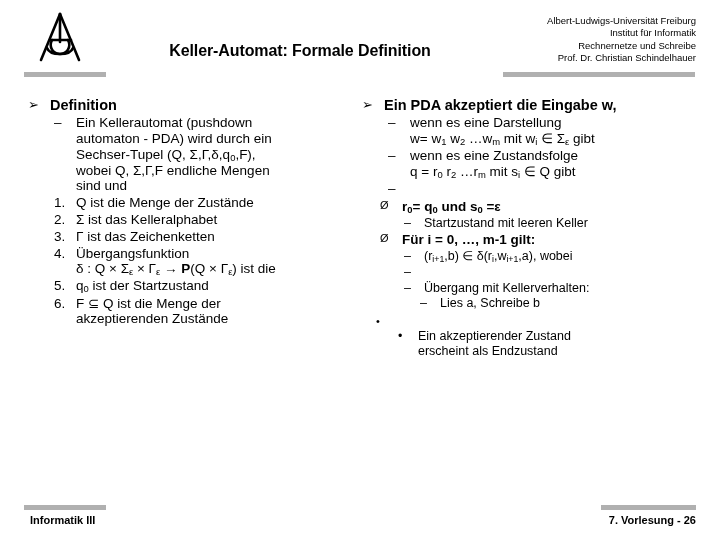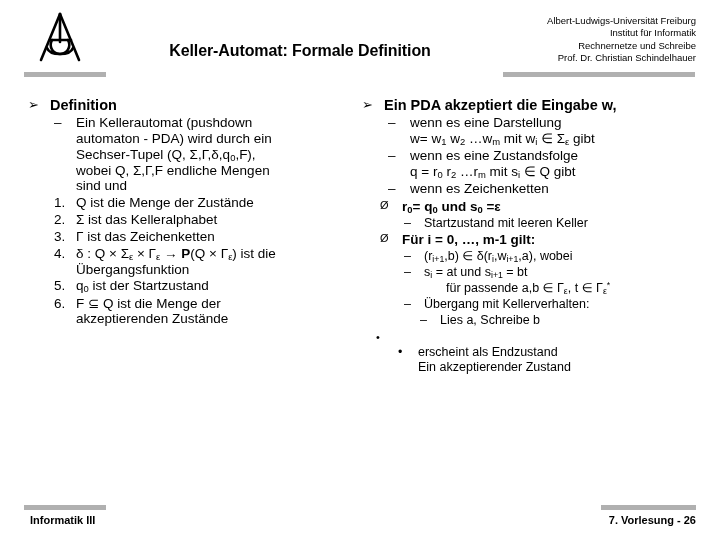--- a/index.html
+++ b/index.html
@@ -206,22 +206,22 @@
     </div>
 
     <div class="row lv2n">
       <span class="mk">3.</span>
       <span class="tx">Γ ist das Zeichenketten</span>
     </div>
 
     <div class="row lv2n">
       <span class="mk">4.</span>
       <span class="tx">
+        <div>Übergangsfunktion</div>
         <div>δ : Q × Σ<sub>ε</sub> × Γ<sub>ε</sub> → <b>P</b>(Q × Γ<sub>ε</sub>) ist die</div>
-        <div>Übergangsfunktion</div>
       </span>
     </div>
 
     <div class="row lv2n">
       <span class="mk">5.</span>
       <span class="tx">q<sub>0</sub> ist der Startzustand</span>
     </div>
 
     <div class="row lv2n">
       <span class="mk">6.</span>
@@ -252,21 +252,20 @@
       <span class="mk">–</span>
       <span class="tx">
         <div>wenn es eine Zustandsfolge</div>
         <div>q = r<sub>0</sub> r<sub>2</sub> …r<sub>m</sub> mit s<sub>i</sub> ∈ Q gibt</div>
       </span>
     </div>
 
     <div class="row lv2">
       <span class="mk">–</span>
       <span class="tx">
-        <div>wenn es Zeichenketten</div>
       </span>
     </div>
 
     <div class="row lvb">
       <span class="mk">Ø</span>
       <span class="tx">r<sub>0</sub>= q<sub>0</sub> und s<sub>0</sub> =ε</span>
     </div>
 
     <div class="row lvb2">
       <span class="mk">–</span>
@@ -278,45 +277,41 @@
       <span class="tx">Für i = 0, …, m-1 gilt:</span>
     </div>
 
     <div class="row lvb2">
       <span class="mk">–</span>
       <span class="tx">(r<sub>i+1</sub>,b) ∈ δ(r<sub>i</sub>,w<sub>i+1</sub>,a), wobei</span>
     </div>
 
     <div class="row lvb2">
       <span class="mk">–</span>
-      <span class="tx">
-        <div>s<sub>i</sub> = at und s<sub>i+1</sub> = bt</div>
-        <div class="cont">für passende a,b ∈ Γ<sub>ε</sub>, t ∈ Γ<sub>ε</sub><sup>*</sup></div>
-      </span>
     </div>
 
     <div class="row lvb2">
       <span class="mk">–</span>
       <span class="tx">Übergang mit Kellerverhalten:</span>
     </div>
 
     <div class="row lv3">
       <span class="mk">–</span>
       <span class="tx">Lies a, Schreibe b</span>
     </div>
 
     <div class="row lvb" style="padding-left:14px;margin-top:4px;">
       <span class="mk">•</span>
     </div>
 
     <div class="row lvb2" style="padding-left:36px;">
       <span class="mk">•</span>
       <span class="tx">
+        <div>Ein akzeptierender Zustand</div>
         <div>erscheint als Endzustand</div>
-        <div>Ein akzeptierender Zustand</div>
       </span>
     </div>
 
   </div>
 
   <div class="bar bar-left-bot"></div>
   <div class="bar bar-right-bot"></div>
   <div class="foot foot-left">Informatik III</div>
   <div class="foot foot-right">7. Vorlesung - 26</div>
 

